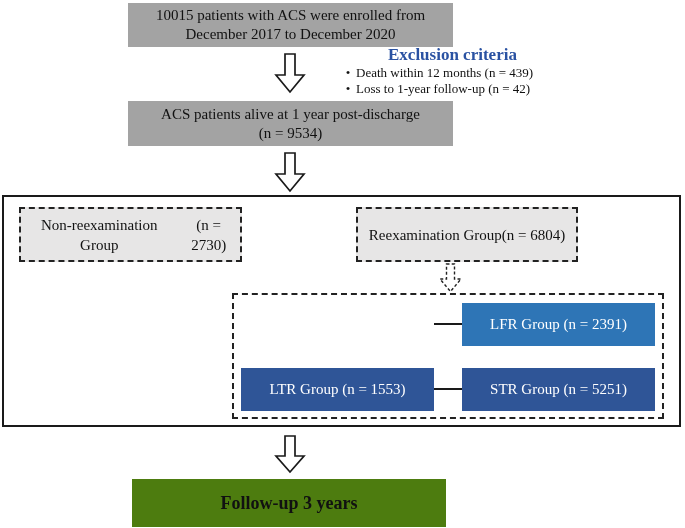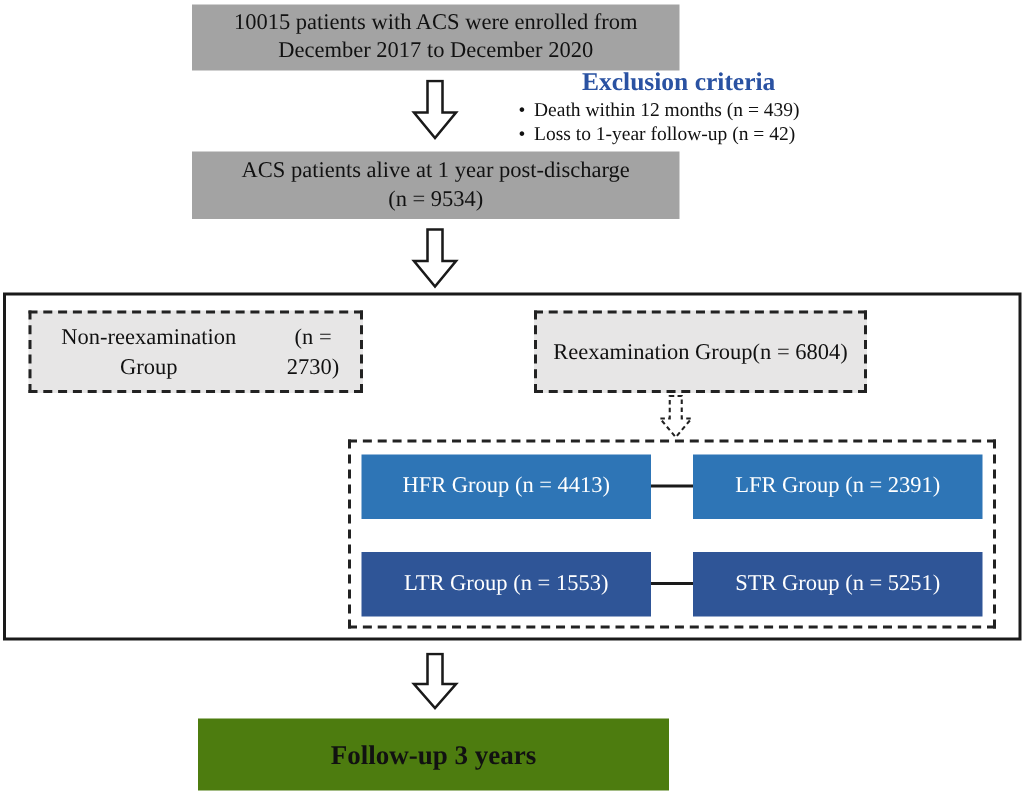--- a/index.html
+++ b/index.html
@@ -110,23 +110,20 @@
     <div>Reexamination Group</div>
     <div>(n = 6804)</div>
   </div>
 
   <svg class="abs" style="left:438px; top:263px;" width="25" height="30" viewBox="0 0 25 30">
     <path d="M8.5,1 L16.5,1 L16.5,16 L23,16 L12.5,28.5 L2,16 L8.5,16 Z" fill="#ffffff" stroke="#222222" stroke-width="1.4" stroke-dasharray="3,2.2" stroke-linejoin="miter"></path>
   </svg>
 
   <div class="abs innerdashed" style="left:232px; top:293px; width:432px; height:126px;"></div>
 
-  <div class="abs bluebox" style="left: 241px; top: 303px; width: 193px; height: 43px; background-color: rgb(46, 117, 182);">
-    <span>HFR Group (n = 4413)</span>
-  </div>
   <div class="abs bluebox" style="left: 462px; top: 303px; width: 193px; height: 43px; background-color: rgb(46, 117, 182);">
     <span>LFR Group (n = 2391)</span>
   </div>
   <div class="abs connector" style="left:434px; top:323px; width:28px;"></div>
 
   <div class="abs bluebox" style="left: 241px; top: 368px; width: 193px; height: 43px; background-color: rgb(47, 85, 151); justify-content: center;">
     <span>LTR Group (n = 1553)</span>
   </div>
   <div class="abs bluebox" style="left: 462px; top: 368px; width: 193px; height: 43px; background-color: rgb(47, 85, 151);">
     <span>STR Group (n = 5251)</span>

